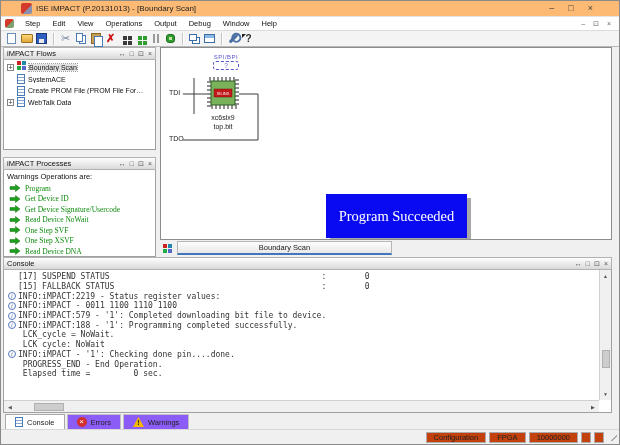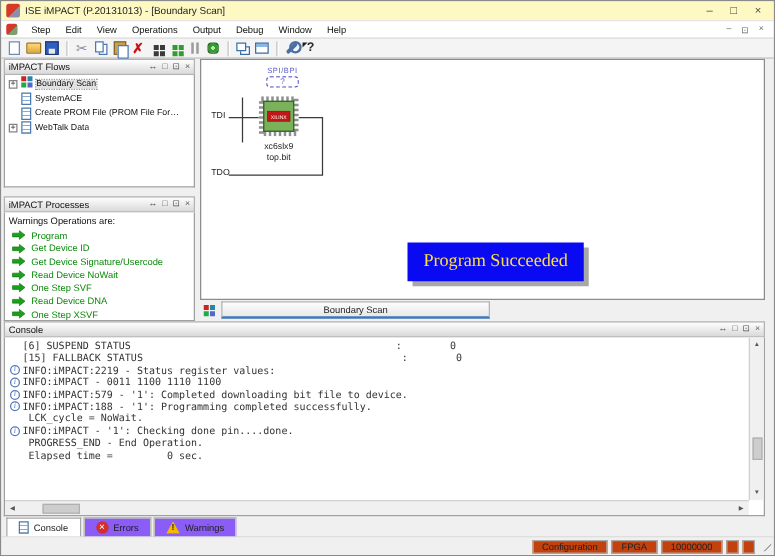--- a/index.html
+++ b/index.html
@@ -1,21 +1,21 @@
 <!DOCTYPE html>
 <html><head>
 <meta charset="utf-8">
 <style>
   * { box-sizing: border-box; margin: 0; padding: 0; }
   html,body { background:#cfcfcf; }
   body { font-family:"Liberation Sans", sans-serif; }
   .window{ width:620px; height:445px; background:#f0f0f0; border:1px solid #8a8a8a; display:flex; flex-direction:column; overflow:hidden; }
 
   
-  .titlebar{ height:16px; background:#fef9c3; display:flex; align-items:center; padding:0 4px; border-bottom:1px solid #e4e4e4; }
+  .titlebar{ height:16px; background:#fdba74; display:flex; align-items:center; padding:0 20px; border-bottom:1px solid #e4e4e4; }
   .app-icon{ width:11px; height:11px; background:linear-gradient(135deg,#d43a2a 55%,#8a8fb0 55%); border-radius:2px; margin-right:4px; flex:none; }
   .title-text{ font-size:8px; color:#222; flex:1; white-space:nowrap; overflow:hidden; }
   .win-btns{ display:flex; gap:14px; padding-right:6px; }
   .win-btn{ font-size:9px; color:#444; line-height:9px; cursor:default; }
 
   
   .menubar{ height:13px; background:#ffffff; display:flex; align-items:center; padding:0 4px; }
   .menu-icon{ width:9px; height:9px; background:linear-gradient(135deg,#d43a2a 55%,#7f9f6f 55%); border-radius:2px; margin-right:5px; flex:none; }
   .menu-item{ font-size:7.5px; color:#111; padding:0 6px; line-height:12px; }
   .mdi-btns{ margin-left:auto; display:flex; gap:8px; padding-right:4px; }
@@ -67,33 +67,33 @@
   .node-icon.boundary-scan-icon{ width:4px; height:4px; background:#cc2222; box-shadow:5px 0 0 #2288aa, 0 5px 0 #22aa44, 5px 5px 0 #5566cc; margin-right:8px; margin-bottom:5px; position:relative; top:-2px;}
   .node-icon.document-icon{ width:8px; height:10px; background:#fff; border:1px solid #4a7ab5; background-image:repeating-linear-gradient(to bottom, transparent 0 2px, #88aacc 2px 3px); }
   .tree-label{ font-size:7px; color:#111; overflow:hidden; text-overflow:ellipsis; max-width:118px; }
 
   .gap{ height:7px; }
 
   .proc-box{ height:87px; background:#fff; border:1px solid #a0a0a0; border-top:none; padding:2px 3px; overflow:hidden; }
   .proc-heading{ font-size:7.5px; color:#111; height:11px; }
   .proc-row{ display:flex; align-items:center; height:10.5px; }
   .proc-row svg{ margin:0 4px 0 2px; flex:none; }
-  .proc-label{ font-size:7.5px; color:#0d8a0d; white-space:nowrap; }
+  .proc-label{ font-size:7.5px; color:#0d8a0d; white-space:nowrap;font-family:Liberation Serif, serif; }
 
   
   .canvas{ flex:1; background:#fff; border:1px solid #8c8c8c; position:relative; overflow:hidden; }
   .wires{ position:absolute; left:0; top:0; }
   .pin-label{ position:absolute; font-size:7px; color:#222; }
   .chip{ position:absolute; left:46px; top:29px; }
   .flash{ position:absolute; left:43px; top:6px; width:44px; text-align:center; }
   .flash-label{ font-size:6px; color:#5858cc; letter-spacing:0.5px; }
   .flash-box{ width:26px; height:9px; margin:1px auto 0; border:1px dashed #5858cc; border-radius:3px; font-size:6.5px; color:#5858cc; line-height:8px; text-align:center; }
   .dev-labels{ position:absolute; left:27px; top:65px; width:70px; text-align:center; }
   .dev-part, .dev-file{ font-size:7px; color:#222; line-height:9px; }
-  .banner{ position:absolute; left:165px; top:146px; width:141px; height:31px; background:#0909f2; box-shadow:4px 4px 0 0 #a8a8a8; color:#fde047; font-family:"Liberation Serif", serif; font-size:14.5px; display:flex; align-items:center; justify-content:center; }
+  .banner{ position:absolute; left:165px; top:146px; width:141px; height:44px; background:#0909f2; box-shadow:4px 4px 0 0 #a8a8a8; color:#ffffff; font-family:"Liberation Serif", serif; font-size:14.5px; display:flex; align-items:center; justify-content:center; }
 
   .tabstrip{ height:17px; background:#f0f0f0; display:flex; align-items:flex-start; padding-top:1px; }
   .tabstrip-icon{ width:4px; height:4px; background:#cc2222; box-shadow:5px 0 0 #2288aa, 0 5px 0 #22aa44, 5px 5px 0 #5566cc; margin:3px 10px 0 3px; flex:none; }
   .doc-tab{ width:215px; height:14px; background:linear-gradient(#fdfdfd,#e8e8e8); border:1px solid #b5b5b5; border-bottom:2px solid #3f76bc; font-size:7.5px; color:#222; text-align:center; line-height:11px; }
 
   
   .console-wrap{ padding:0 7px 0 2px; background:#f0f0f0; }
   .console-box{ height:143px; background:#fff; border:1px solid #a0a0a0; border-top:none; position:relative; overflow:hidden; }
   .console-text{ position:absolute; left:0; top:0; right:12px; bottom:12px; padding:2px 0 0 4px; overflow:hidden; }
   .cline{ height:9.7px; display:flex; align-items:center; white-space:pre; }
@@ -295,28 +295,28 @@
               <svg width="12" height="8">
                 <path d="M1 2.5h5.5V0.5L11 4 6.5 7.5V5.5H1z" fill="#1ca01c" stroke="#127012" stroke-width="0.5"></path>
               </svg>
               <span class="proc-label">One Step SVF</span>
             </div>
 
             <div class="proc-row">
               <svg width="12" height="8">
                 <path d="M1 2.5h5.5V0.5L11 4 6.5 7.5V5.5H1z" fill="#1ca01c" stroke="#127012" stroke-width="0.5"></path>
               </svg>
+              <span class="proc-label">One Step XSVF</span>
+            </div>
+
+            <div class="proc-row">
+              <svg width="12" height="8">
+                <path d="M1 2.5h5.5V0.5L11 4 6.5 7.5V5.5H1z" fill="#1ca01c" stroke="#127012" stroke-width="0.5"></path>
+              </svg>
               <span class="proc-label">Read Device DNA</span>
-            </div>
-
-            <div class="proc-row">
-              <svg width="12" height="8">
-                <path d="M1 2.5h5.5V0.5L11 4 6.5 7.5V5.5H1z" fill="#1ca01c" stroke="#127012" stroke-width="0.5"></path>
-              </svg>
-              <span class="proc-label">One Step XSVF</span>
             </div>
           </div>
       </div>
     </div>
 
     <div class="v-split"></div>
 
     <div class="main-col">
       <div class="canvas">
         <svg class="wires" width="452" height="190">
@@ -363,21 +363,21 @@
           <span class="panel-btn">□</span>
           <span class="panel-btn">⊡</span>
           <span class="panel-btn">×</span>
         </span>
     </div>
     <div class="console-box">
       <div class="console-text">
 
           <div class="cline">
             <span class="info-ic" style="visibility: hidden;"></span>
-            <span class="cline-text">[6] SUSPEND STATUS                                            :        0</span>
+            <span class="cline-text">[17] SUSPEND STATUS                                            :        0</span>
           </div>
 
           <div class="cline">
             <span class="info-ic" style="visibility: hidden;"></span>
             <span class="cline-text">[15] FALLBACK STATUS                                           :        0</span>
           </div>
 
           <div class="cline">
             <span class="info-ic"></span>
             <span class="cline-text">INFO:iMPACT:2219 - Status register values:</span>
@@ -396,20 +396,24 @@
           <div class="cline">
             <span class="info-ic"></span>
             <span class="cline-text">INFO:iMPACT:188 - '1': Programming completed successfully.</span>
           </div>
 
           <div class="cline">
             <span class="info-ic" style="visibility: hidden;"></span>
             <span class="cline-text"> LCK_cycle = NoWait.</span>
           </div>
 
+          <div class="cline">
+            <span class="info-ic" style="visibility: hidden;"></span>
+            <span class="cline-text"> LCK cycle: NoWait</span>
+          </div>
 
           <div class="cline">
             <span class="info-ic"></span>
             <span class="cline-text">INFO:iMPACT - '1': Checking done pin....done.</span>
           </div>
 
 
           <div class="cline">
             <span class="info-ic" style="visibility: hidden;"></span>
             <span class="cline-text"> PROGRESS_END - End Operation.</span>

